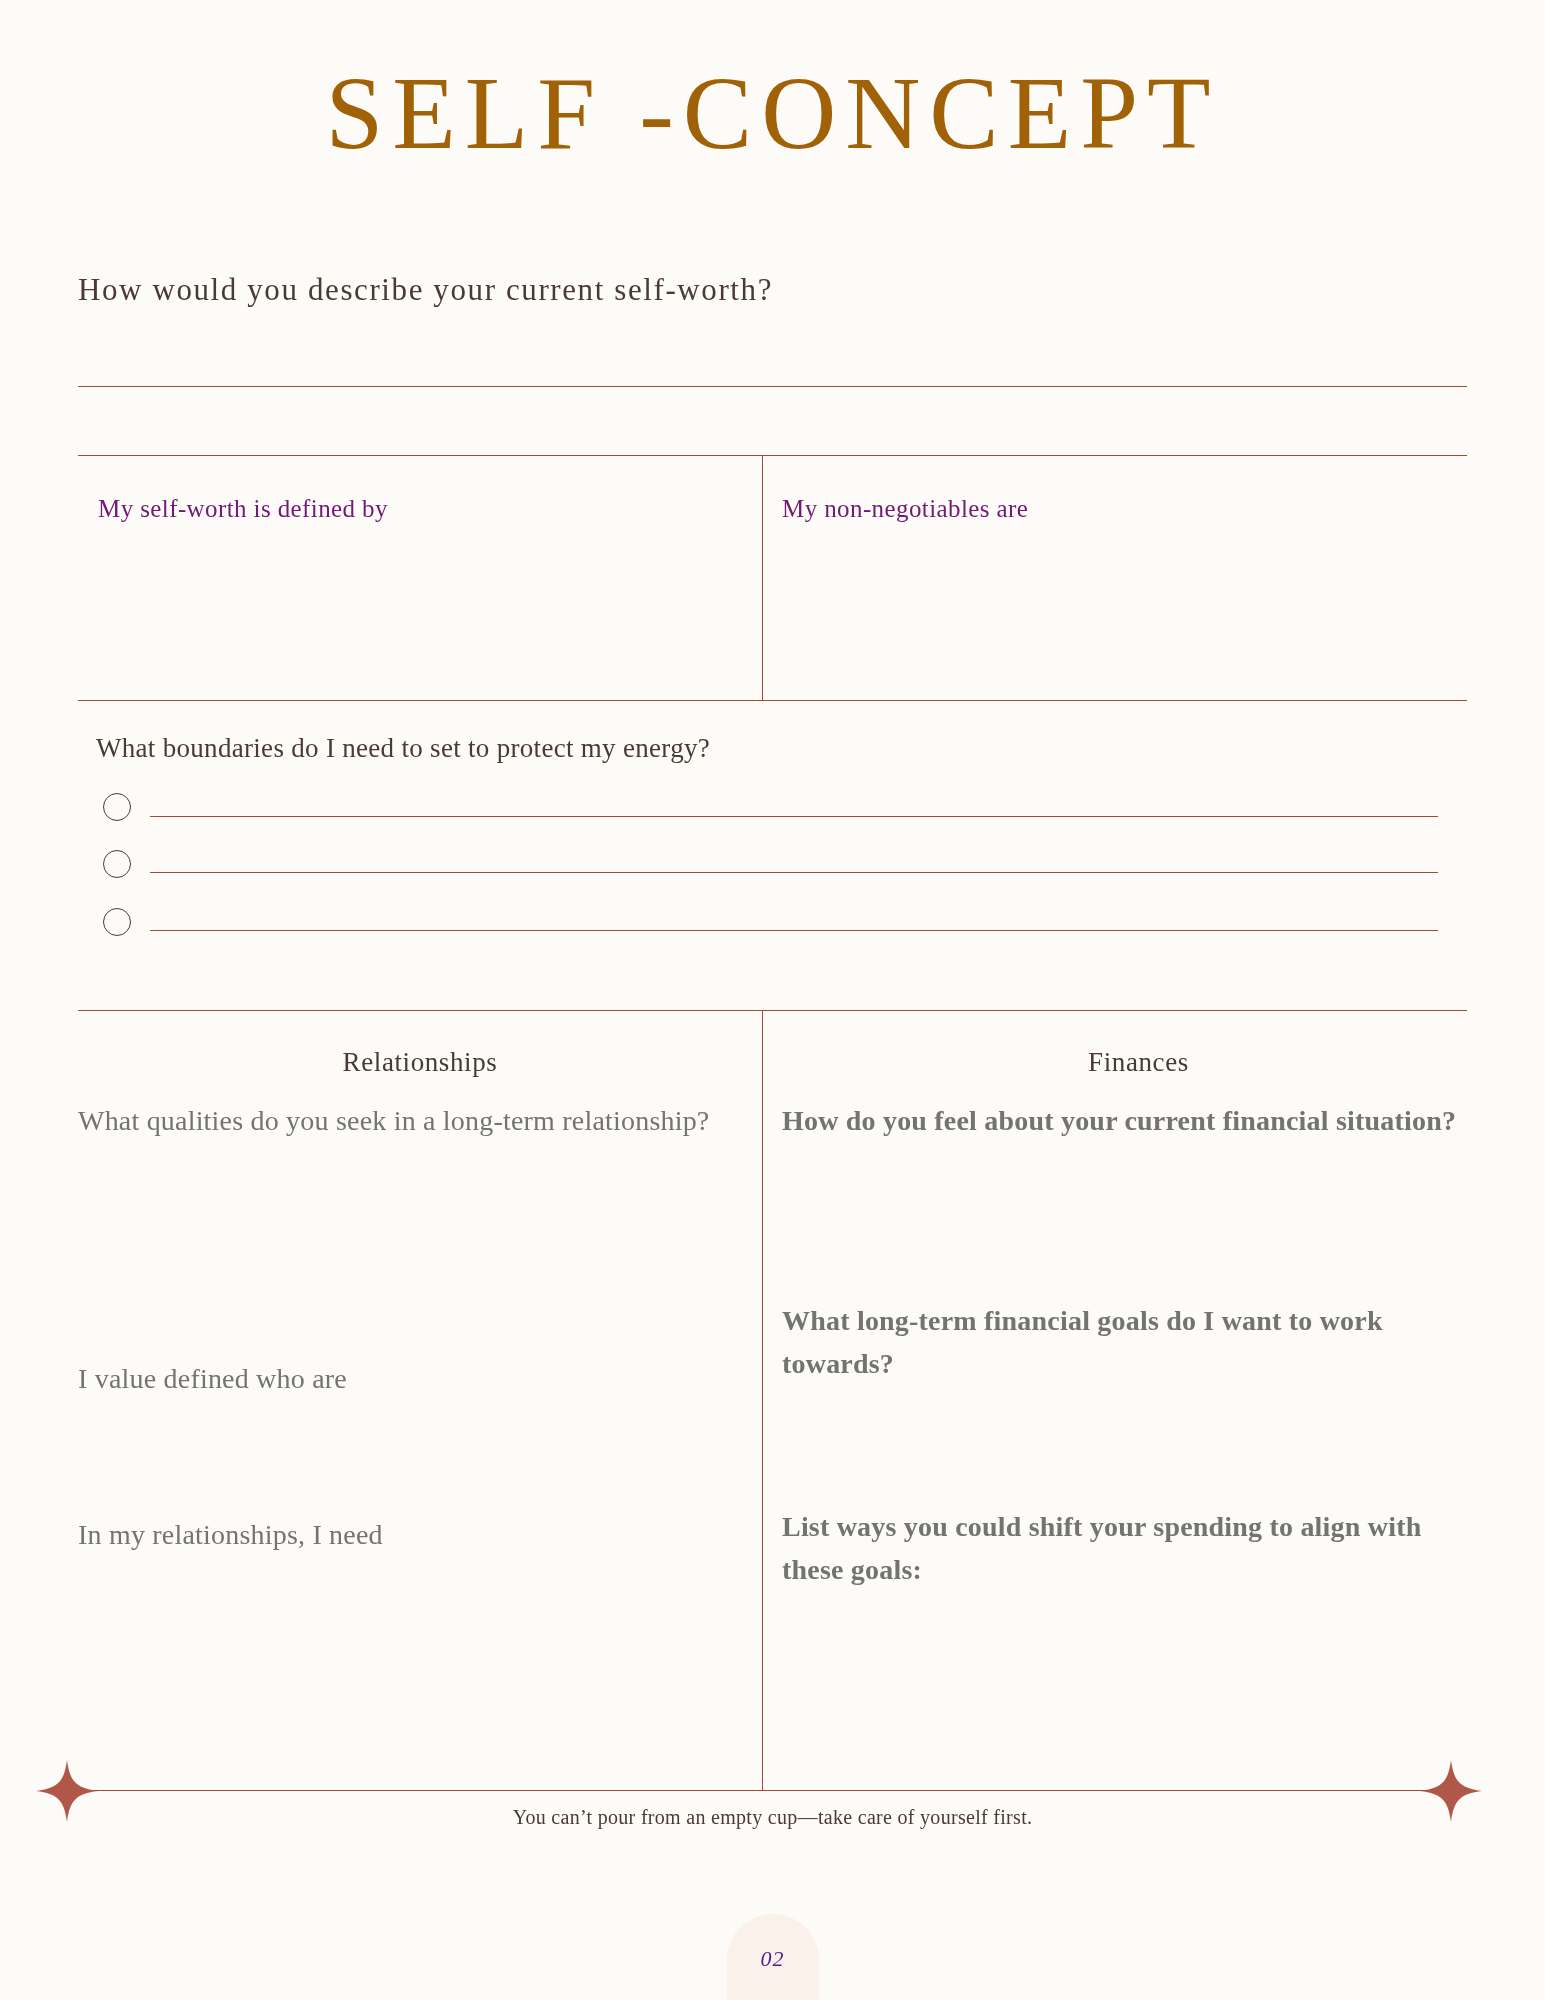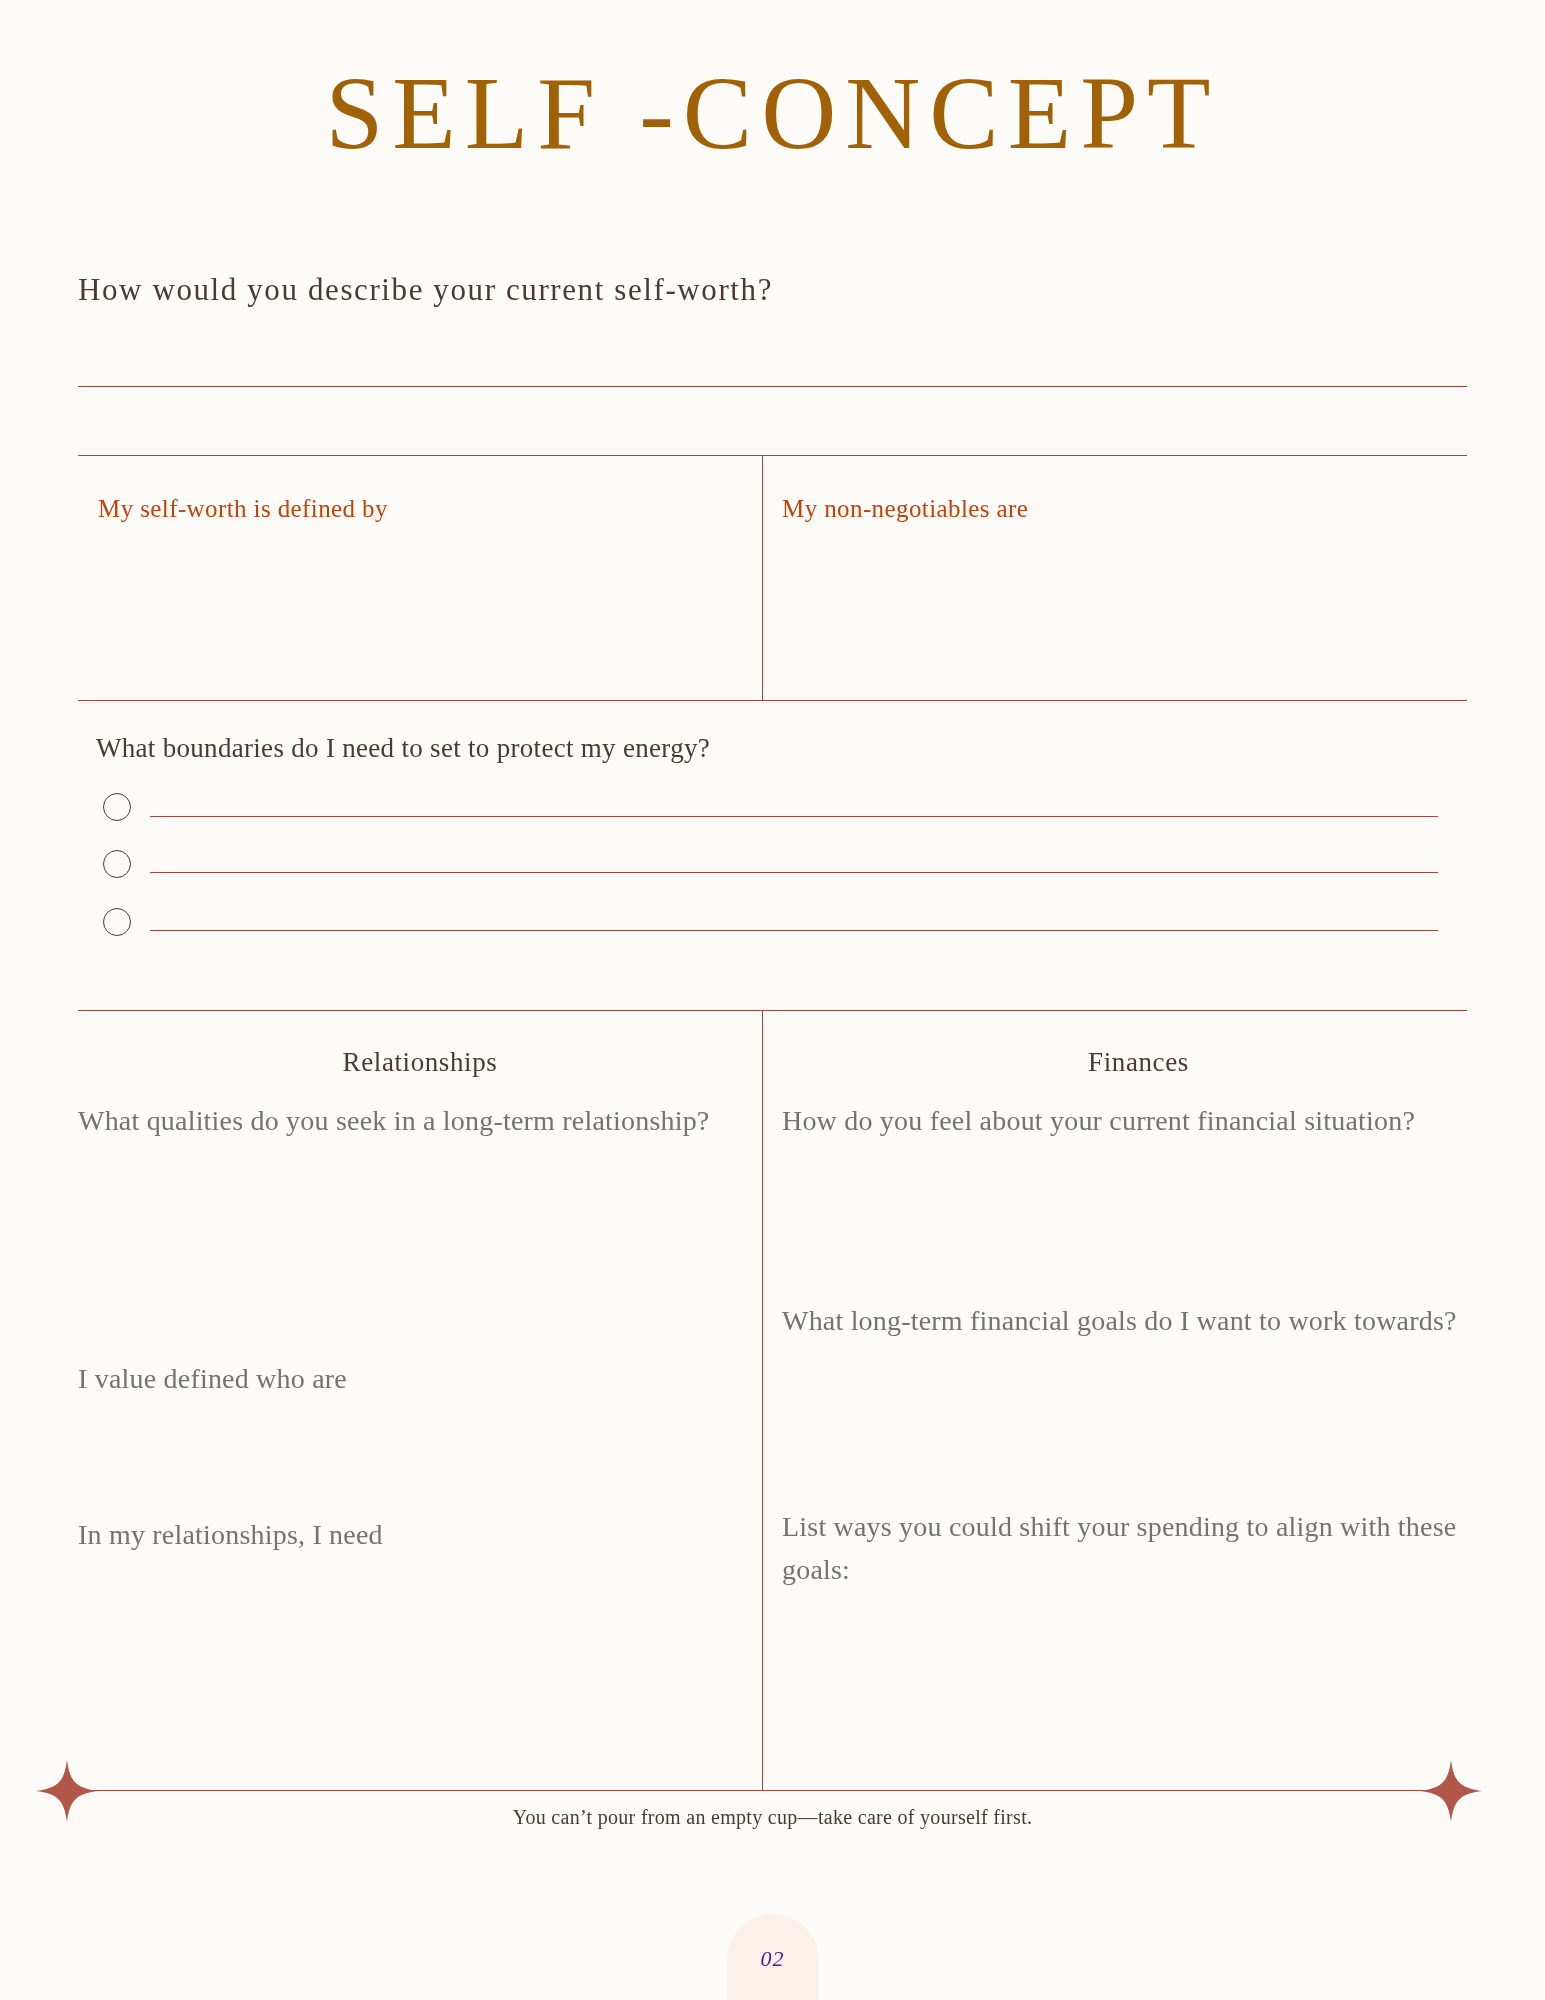--- a/index.html
+++ b/index.html
@@ -63,21 +63,21 @@
     left: 762px;
   }
   .vrule.v1 { top: 455px; height: 245px; }
   .vrule.v2 { top: 1010px; height: 780px; }
 
   
   .box-label {
     position: absolute;
     font-size: 25px;
     letter-spacing: 0.4px;
-    color: #c2410c;
+    color: #701a75;
   }
   .box-label.left  { top: 495px; left: 98px; }
   .box-label.right { top: 495px; left: 782px; }
 
   
   .boundaries-q {
     position: absolute;
     top: 733px;
     left: 96px;
     font-size: 27px;
@@ -118,21 +118,21 @@
   .col-head.right { top: 1047px; left: 762px; width: 705px; margin-left: 24px; }
 
   .prompt {
     position: absolute;
     font-size: 28px;
     line-height: 1.52;
     letter-spacing: 0.2px;
     color: #737373;
   }
   .left-col  { left: 78px;  width: 640px; }
-  .right-col { left: 782px; width: 680px; }
+  .right-col { left: 782px; width: 680px; font-weight: bold; }
 
   .p-l1 { top: 1100px; }
   .p-l2 { top: 1358px; }
   .p-l3 { top: 1514px; }
   .p-r1 { top: 1100px; }
   .p-r2 { top: 1300px; }
   .p-r3 { top: 1506px; }
 
   
   .footer-rule {

